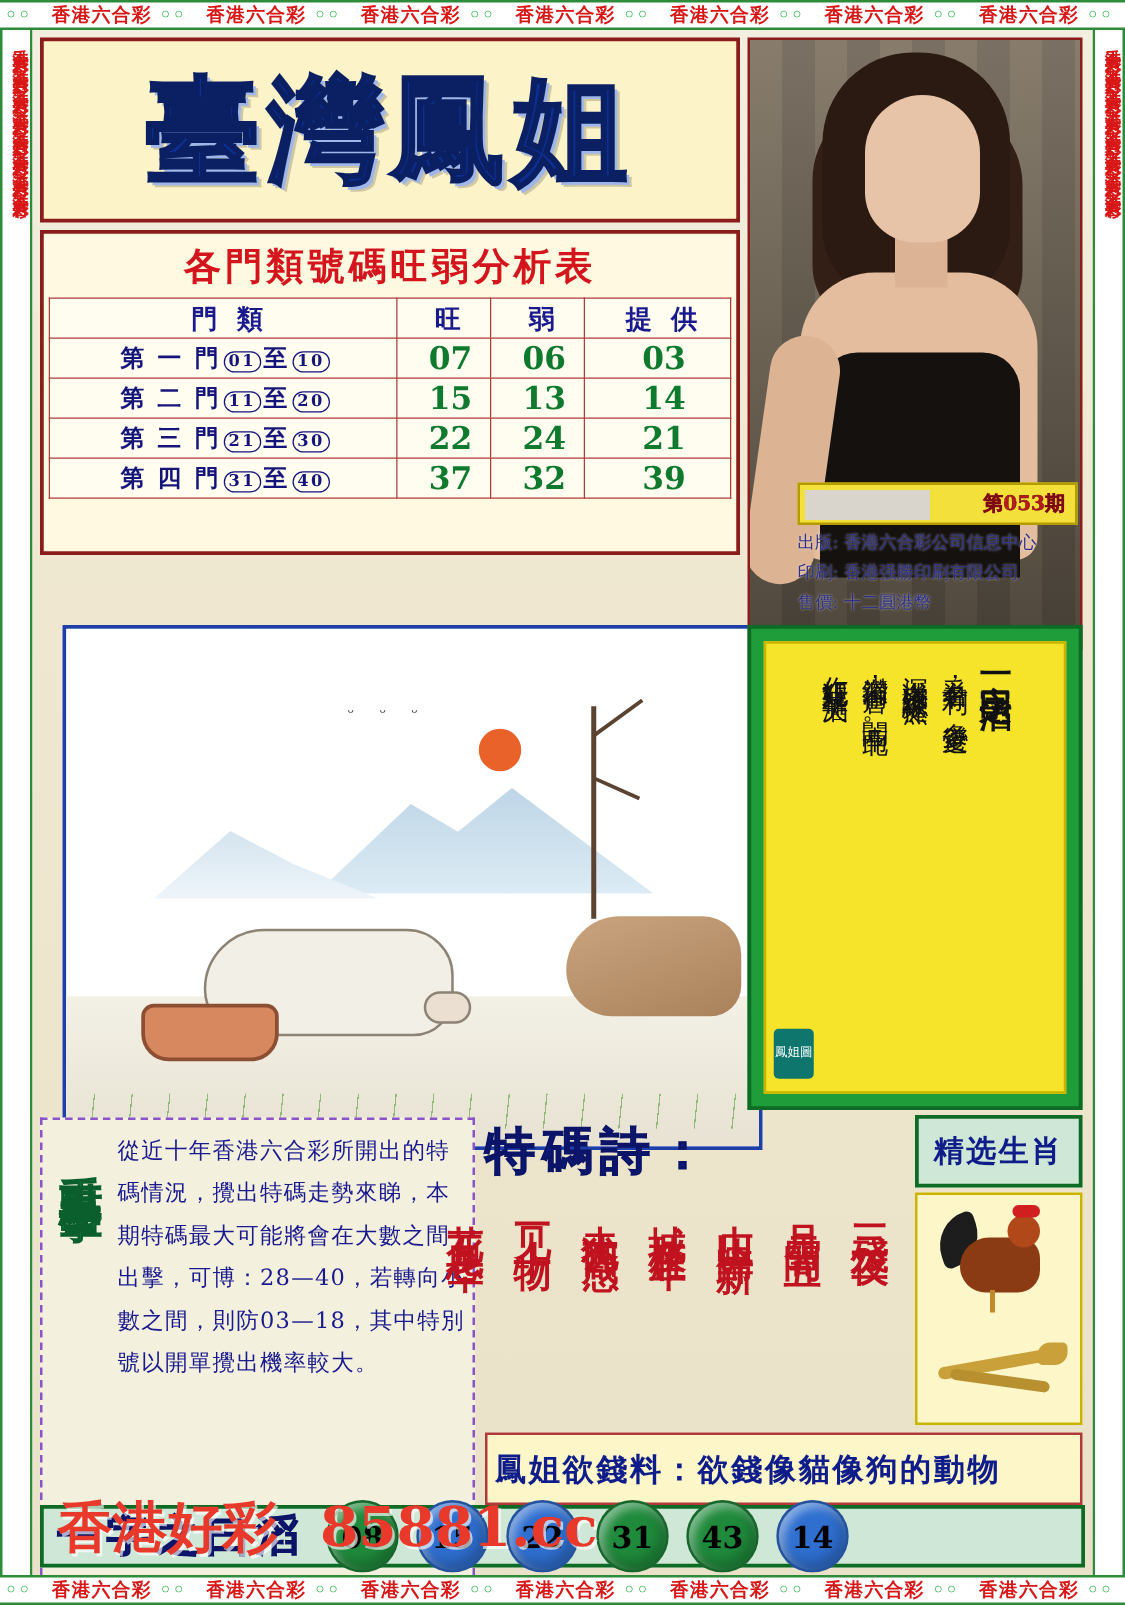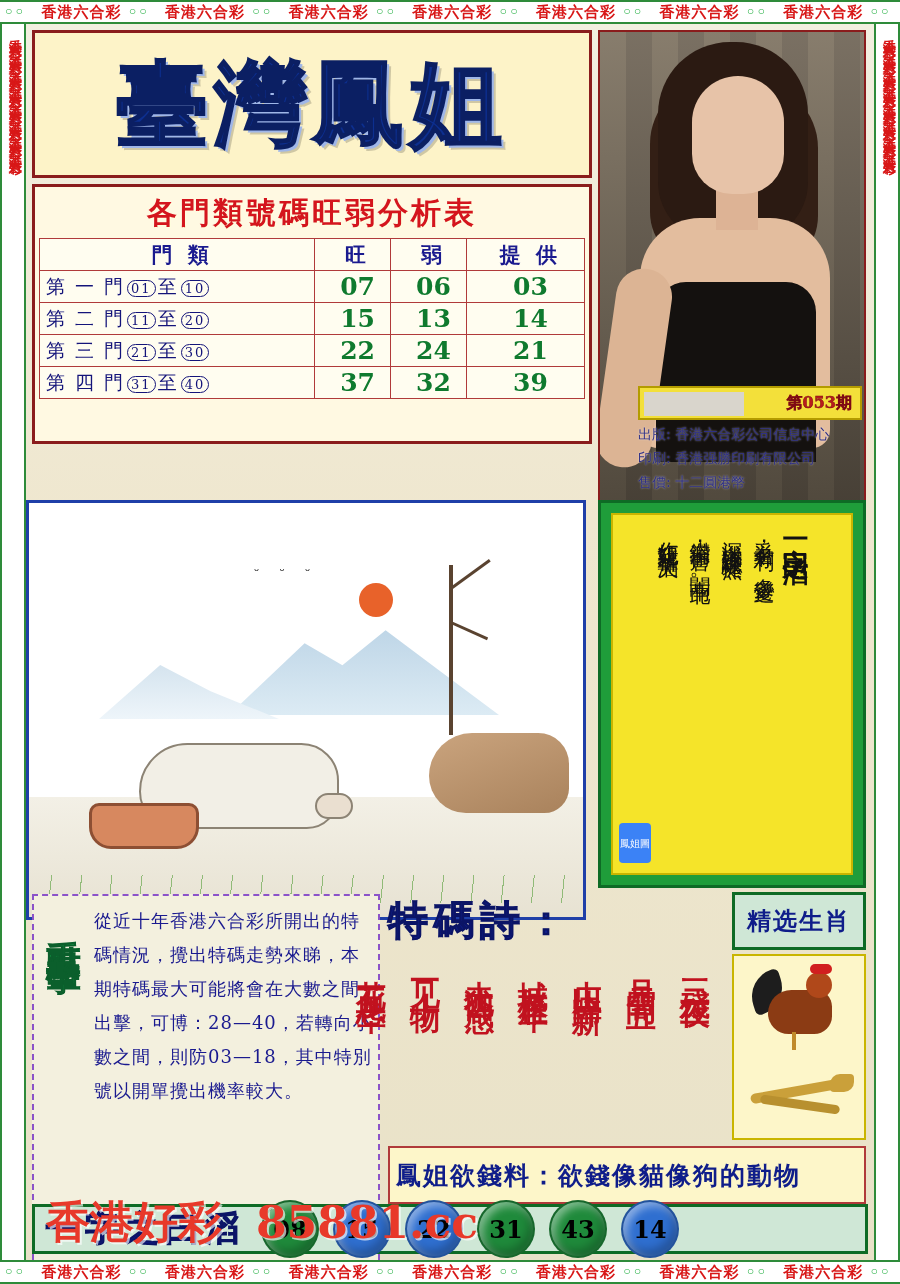--- a/index.html
+++ b/index.html
@@ -87,22 +87,22 @@
     border:1px solid #b03a3a;
     text-align:center;
     font-family:"DejaVu Serif","Liberation Serif",serif;
     height:32px;
     padding-left:11px;
   }
   table.an th {
     font-size:21px; color:#1a1a8f; font-weight:bold; letter-spacing:4px;
   }
   table.an td.mencat {
-    font-size:19px; color:#14147a; font-weight:normal; letter-spacing:2px;
-    padding-left:6px; text-align:left;
+    font-size:19px; color:#14147a; font-weight:bold; letter-spacing:2px;
+    padding-left:6px; text-align:center;
   }
   table.an td.mencat .rng {
     font-size:13px; color:#14147a; border:1px solid #14147a;
     border-radius:9px; padding:0 3px; margin:0 2px;
   }
   table.an td.num { font-size:25px; font-weight:bold; color:#0f7a2e; }
 
   
   .photo {
     position:absolute; left:572px; top:6px; width:268px; height:490px;
@@ -160,21 +160,21 @@
   .imprint {
     position:absolute; left:612px; top:398px; width:224px; height:72px;
     color:#2e2f86; font-size:14px; line-height:24px;
     font-family:"DejaVu Serif","Liberation Serif",serif;
     font-weight:normal;
     text-shadow:0 0 2px rgba(255,255,255,.6);
   }
 
   
   .art {
-    position:absolute; left:0; top:476px; width:560px; height:420px;
+    position:absolute; left:24px; top:476px; width:560px; height:420px;
     border:3px solid #1f3fa8; background:#ffffff;
     overflow:hidden;
   }
   .art .sky { position:absolute; inset:0; background:#ffffff; }
   .art .mount {
     position:absolute; left:200px; top:120px; width:270px; height:92px;
     background:linear-gradient(180deg,#bcd4e6,#dcebf4);
     clip-path:polygon(0 100%,28% 22%,42% 46%,58% 8%,78% 52%,100% 100%);
   }
   .art .mount2 {
@@ -236,24 +236,24 @@
   }
   .poem .col {
     writing-mode:vertical-rl;
     font-family:"DejaVu Serif","Liberation Serif",serif;
     font-size:21px; line-height:30px; color:#111;
     letter-spacing:3px;
   }
   .poem .col.big { font-size:26px; font-weight:bold; }
   .poem-stamp {
     position:absolute; left:18px; bottom:22px; width:32px; height:40px;
-    background:#3b82f6; border-radius:4px;
+    background:#0f766e; border-radius:4px;
     display:flex; align-items:center; justify-content:center;
     color:#fff; font-size:10px; line-height:11px; text-align:center;
-    font-family:Liberation Sans, sans-serif;
+    font-family:Liberation Mono, monospace;
   }
 
   
   .focus-box {
     position:absolute; left:6px; top:870px; width:348px; height:376px;
     background:#f3f0de; border:2px dashed #8b53c9;
     display:flex; padding:8px 6px;
   }
   .focus-label {
     writing-mode:vertical-rl;

